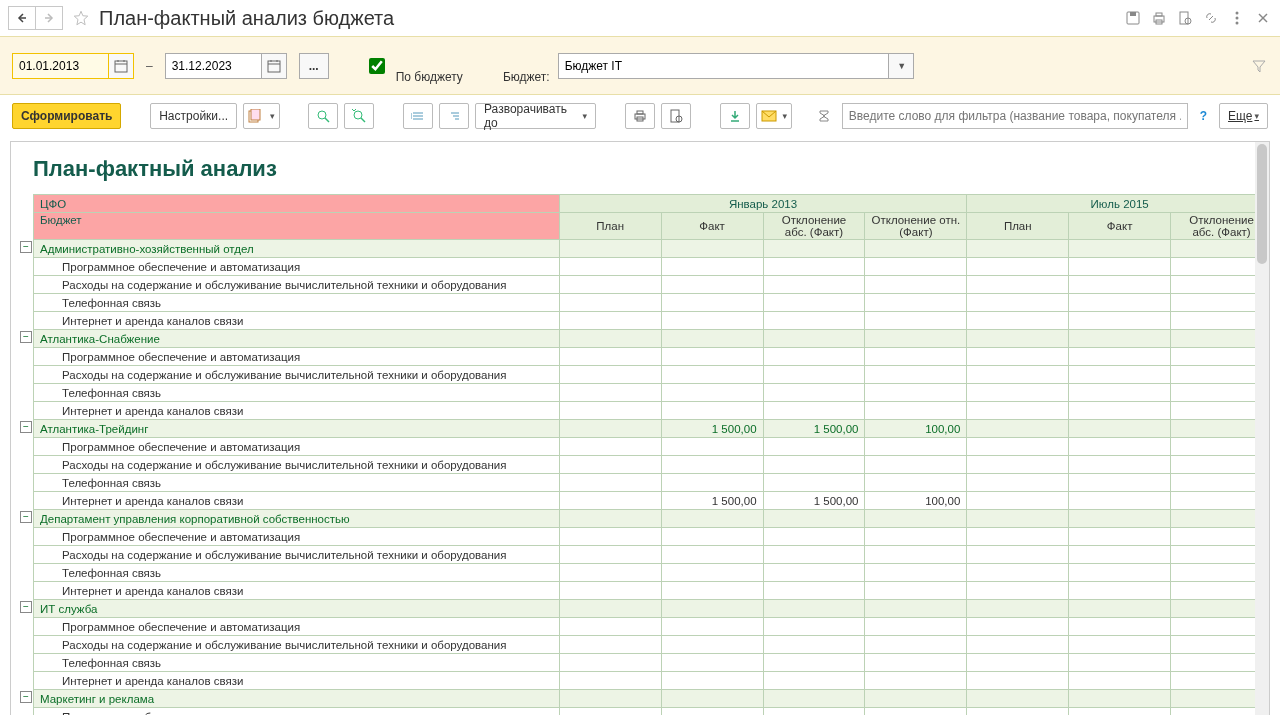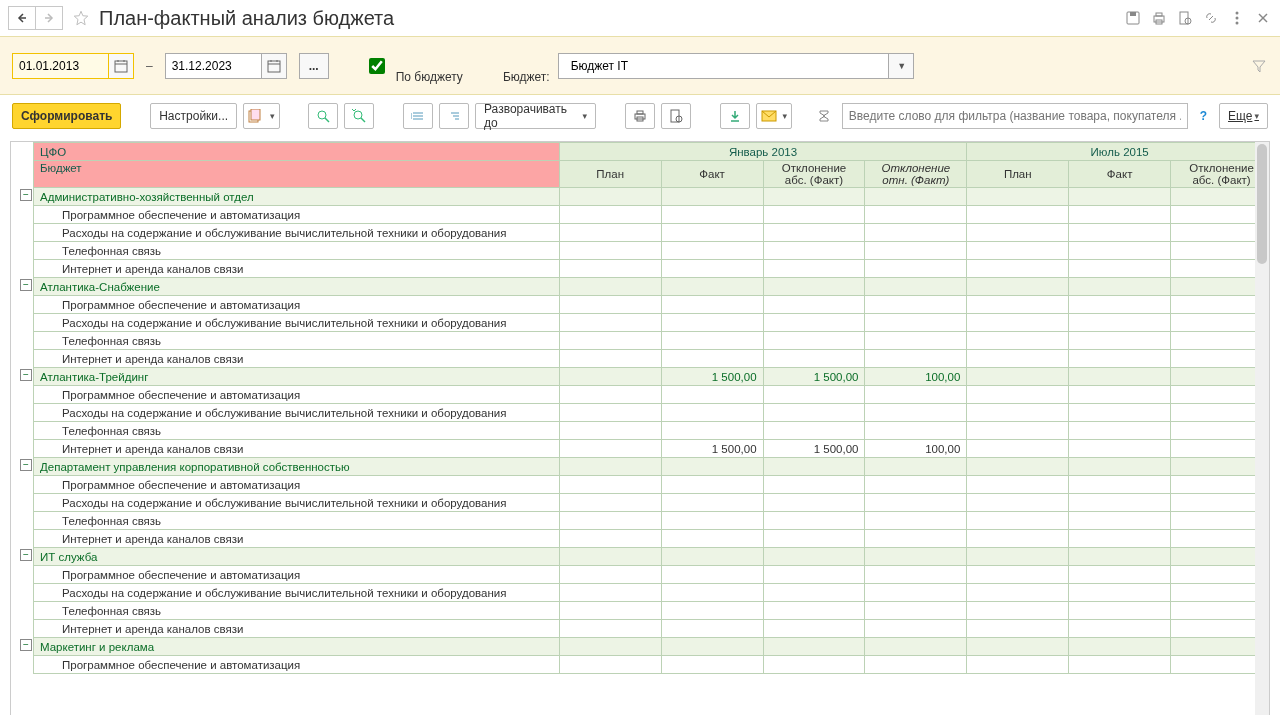--- a/index.html
+++ b/index.html
@@ -20,21 +20,21 @@
   .date-field { display:flex; }
   .date-field.active input { border-color:#f2c200; background:#fffbe6; }
   .date-field.active .calbtn { border-color:#f2c200; }
   .date-field input { width:96px; height:26px; padding:2px 6px; border:1px solid #aaa; border-right:none; font-size:12px; }
   .calbtn { width:26px; height:26px; border:1px solid #aaa; background:#f8f8f8; display:flex; align-items:center; justify-content:center; cursor:pointer; }
   .dash { color:#555; padding:0 4px; }
   .ellips { width:30px; height:26px; border:1px solid #aaa; background:#f8f8f8; display:flex; align-items:center; justify-content:center; cursor:pointer; font-weight:bold; margin-left:4px;}
   .chk { width:16px; height:16px; accent-color:green; }
   .lbl { font-size:12px;margin-top:23px; }
   .budget-field { display:flex; }
-  .budget-field input { width:330px; height:26px; padding:2px 12px; border:1px solid #aaa; border-right:none; font-size:12px; }
+  .budget-field input { width:330px; height:26px; padding:2px 6px; border:1px solid #aaa; border-right:none; font-size:12px; }
   .ddbtn { width:26px; height:26px; border:1px solid #aaa; background:#f8f8f8; display:flex; align-items:center; justify-content:center; cursor:pointer; }
   .funnel { margin-left:auto; width:18px; height:18px; display:flex; align-items:center; justify-content:center; cursor:pointer; color:#999;}
 
   
   .toolbar { padding:8px 12px; display:flex; align-items:center; gap:6px; }
   .btn { height:26px; border:1px solid #bbb; background:#fff; display:flex; align-items:center; justify-content:center; padding:0 8px; cursor:pointer; border-radius:2px; gap:4px;}
   .btn.yellow { background:#ffd52e; border-color:#d4a800; font-weight:bold; }
   .btn.icon { width:32px; padding:0; }
   .btn.widearrow { padding:0 4px;}
   .filterinput { height:26px; border:1px solid #bbb; padding:2px 6px; font-size:12px; color:#999; width:370px; }
@@ -258,20 +258,21 @@
   <input class="filterinput" placeholder="Введите слово для фильтра (название товара, покупателя ..." style="">
   <span class="help">?</span>
   <div class="more">
       <span>Еще</span>
       <span class="carrot">▾</span>
     </div>
 </div>
 
 <div class="reportwrap">
   <div class="report-inner">
+    <div class="report-title">План-фактный анализ</div>
     <table>
       <colgroup>
         <col style="width:516px">
           <col style="width:100px">
           <col style="width:100px">
           <col style="width:100px">
           <col style="width:100px">
         <col style="width:100px">
           <col style="width:100px">
           <col style="width:100px">
@@ -280,21 +281,21 @@
           <tr>
         <td class="cfo">ЦФО</td>
         <th class="lvl1" colspan="4">Январь 2013</th>
         <th class="lvl1" colspan="3">Июль 2015</th>
       </tr>
       <tr>
         <td class="cfo" rowspan="2" style="vertical-align:top">Бюджет</td>
         <th rowspan="2">План</th>
         <th rowspan="2">Факт</th>
         <th rowspan="2" style="white-space:normal;">Отклонение абс. (Факт)</th>
-        <th rowspan="2" style="white-space:normal;font-style:italic;">Отклонение отн. (Факт)</th>
+        <th rowspan="2" style="white-space:normal;">Отклонение отн. (Факт)</th>
         <th rowspan="2">План</th>
         <th rowspan="2">Факт</th>
         <th rowspan="2" style="white-space:normal;">Отклонение абс. (Факт)</th>
       </tr>
       <tr></tr>
       </tbody>
         <tbody id="report-body">
           <tr class="group">
             <td class="treecol"><span class="expbtn">−</span><span>Административно-хозяйственный отдел</span></td>
             <td class="num"></td>

